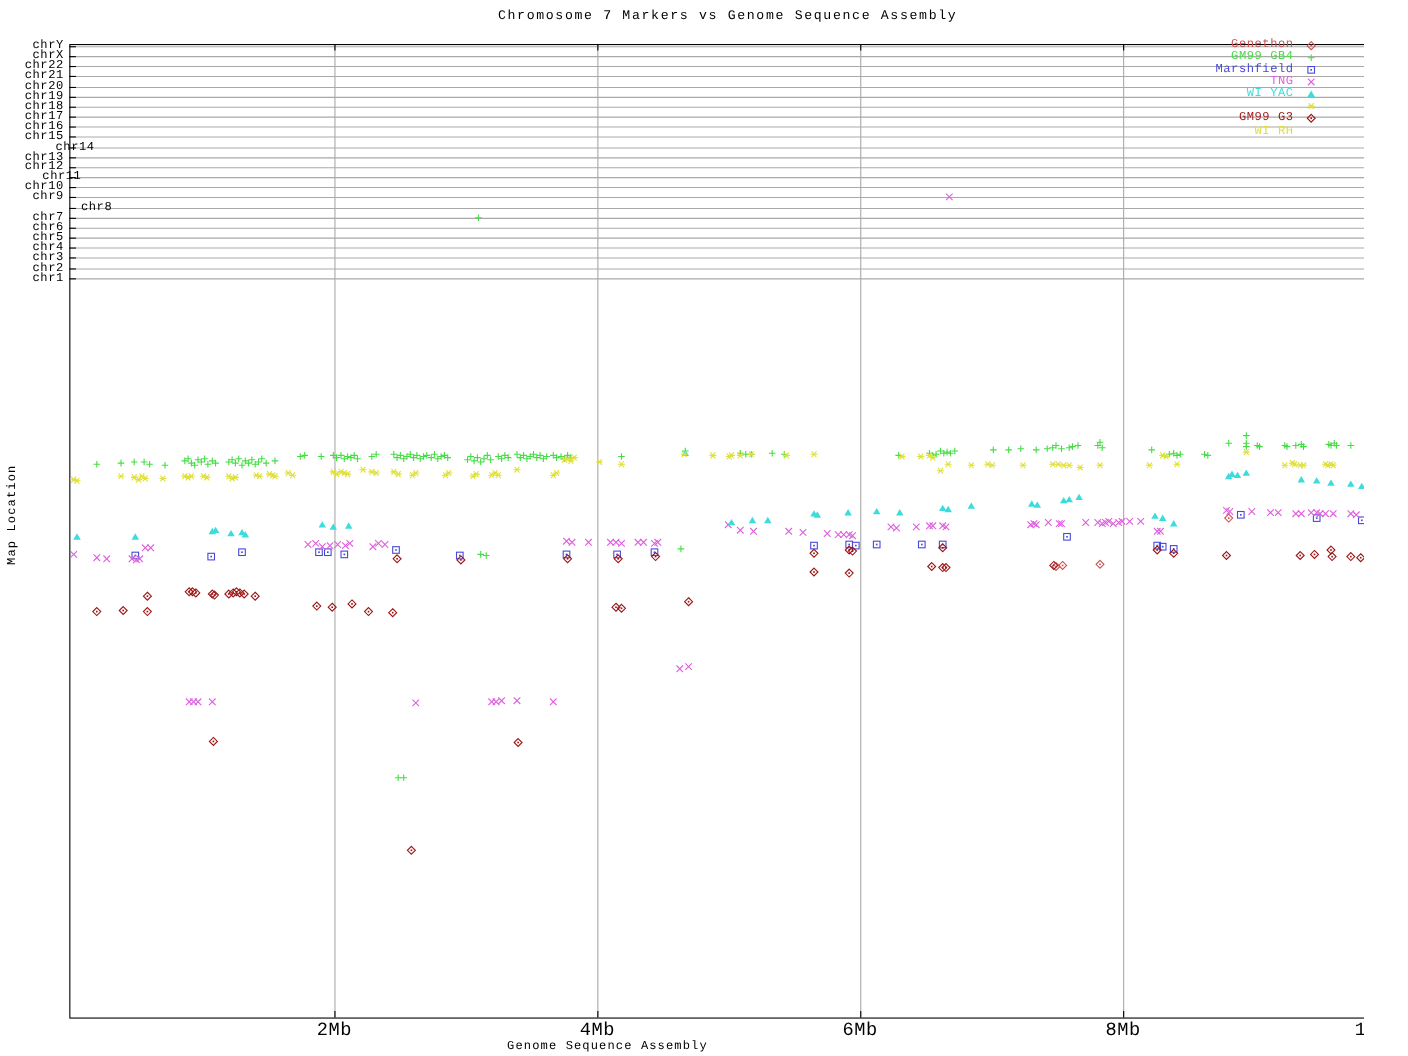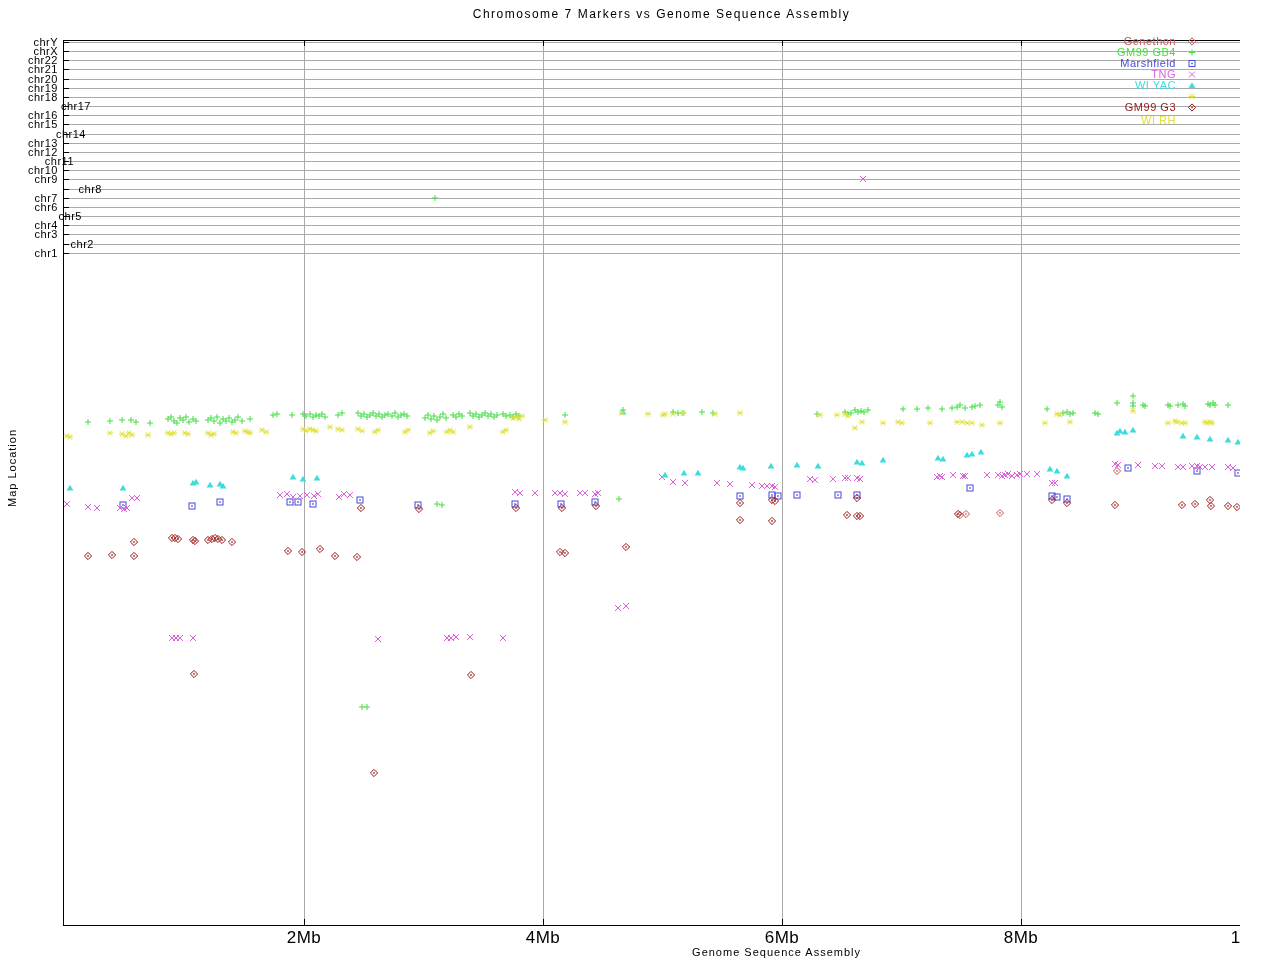--- a/index.html
+++ b/index.html
@@ -1,23 +1,23 @@
 <!DOCTYPE html>
 <html><head>
 <meta charset="utf-8">
 <style>
   html,body{margin:0;padding:0;background:#fff;}
   .page{position:relative;width:1240px;height:960px;background:#ffffff;overflow:hidden;
-        font-family:Liberation Sans, sans-serif;color:#000;}
+        font-family:Liberation Mono, monospace;color:#000;}
   .title{position:absolute;left:63px;top:7px;width:1197px;text-align:center;
          font-size:12px;letter-spacing:1.5px;white-space:nowrap;}
   svg.plot{position:absolute;left:0;top:0;}
   .yticklabel{position:absolute;width:58px;text-align:right;font-size:11px;line-height:11px;letter-spacing:0.5px;}
   .xticklabel{position:absolute;width:60px;text-align:center;font-size:17px;line-height:12px;letter-spacing:0.5px;}
-  .xaxis-title{position:absolute;left:461px;top:946px;width:400px;text-align:right;
+  .xaxis-title{position:absolute;left:461px;top:946px;width:400px;text-align:left;
                font-size:11px;letter-spacing:1px;}
   .yaxis-title{position:absolute;left:-68px;top:462px;width:160px;text-align:center;
                font-size:11px;letter-spacing:1px;transform:rotate(-90deg);}
   .legend{position:absolute;top:36px;right:42px;}
   .legend-row{display:flex;align-items:center;justify-content:flex-end;height:11px;
               font-size:11px;line-height:11px;letter-spacing:0.5px;}
   .legend-row .lg-text{white-space:nowrap;}
   .legend-row svg{margin-left:10px;display:block;}
 </style>
 </head>
@@ -612,36 +612,36 @@
   </svg>
 
   <div id="ytick-labels">
       <div class="yticklabel" style="left: 0px; top: 37px;">chrY</div>
       <div class="yticklabel" style="left: 0px; top: 46px;">chrX</div>
       <div class="yticklabel" style="left: 0px; top: 55px;">chr22</div>
       <div class="yticklabel" style="left: 0px; top: 64px;">chr21</div>
       <div class="yticklabel" style="left: 0px; top: 74px;">chr20</div>
       <div class="yticklabel" style="left: 0px; top: 83px;">chr19</div>
       <div class="yticklabel" style="left: 0px; top: 92px;">chr18</div>
-      <div class="yticklabel" style="left: 16px; top: 101px; padding-left: 17px;">chr17</div>
+      <div class="yticklabel" style="left: 0px; top: 101px;">chr17</div>
       <div class="yticklabel" style="left: 0px; top: 110px;">chr16</div>
       <div class="yticklabel" style="left: 0px; top: 119px;">chr15</div>
       <div class="yticklabel" style="left: 0px; top: 129px; padding-left: 28px;">chr14</div>
       <div class="yticklabel" style="left: 0px; top: 138px;">chr13</div>
       <div class="yticklabel" style="left: 0px; top: 147px;">chr12</div>
       <div class="yticklabel" style="left: 16px; top: 156px;">chr11</div>
       <div class="yticklabel" style="left: 0px; top: 165px;">chr10</div>
       <div class="yticklabel" style="left: 0px; top: 174px;">chr9</div>
       <div class="yticklabel" style="left: 0px; top: 184px; padding-left: 44px;">chr8</div>
       <div class="yticklabel" style="left: 0px; top: 193px;">chr7</div>
       <div class="yticklabel" style="left: 0px; top: 202px;">chr6</div>
-      <div class="yticklabel" style="left: 0px; top: 211px; margin-left: 24px;">chr5</div>
+      <div class="yticklabel" style="left: 0px; top: 211px;">chr5</div>
       <div class="yticklabel" style="left: 0px; top: 220px;">chr4</div>
       <div class="yticklabel" style="left: 0px; top: 229px;">chr3</div>
-      <div class="yticklabel" style="left: 0px; top: 239px; padding-left: 36px;">chr2</div>
+      <div class="yticklabel" style="left: 0px; top: 239px;">chr2</div>
       <div class="yticklabel" style="left: 0px; top: 248px;">chr1</div>
     </div>
   <div id="xtick-labels">
       <div class="xticklabel" style="left: 274px; top: 932px;">2Mb</div>
       <div class="xticklabel" style="left: 513px; top: 932px;">4Mb</div>
       <div class="xticklabel" style="left: 752px; top: 932px;">6Mb</div>
       <div class="xticklabel" style="left: 991px; top: 932px;">8Mb</div>
       <div class="xticklabel" style="left: 1223px; top: 932px;">10Mb</div>
     </div>
 

